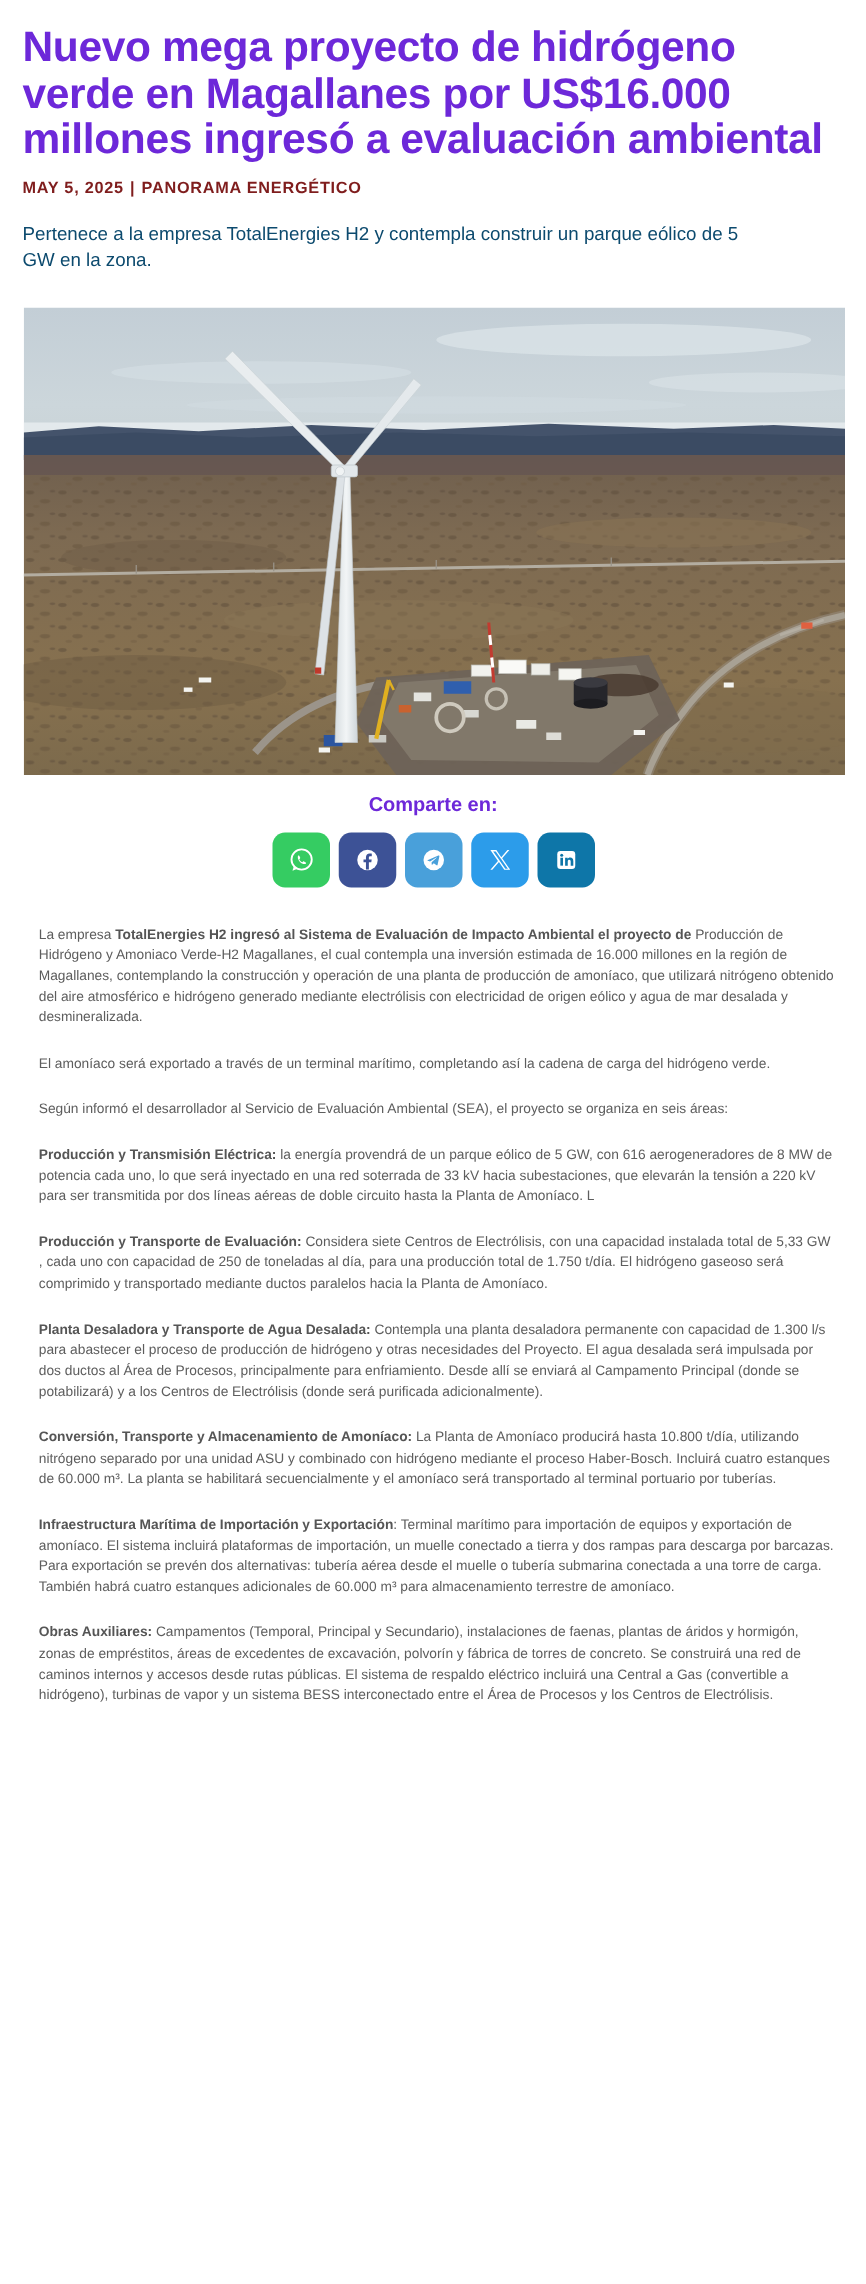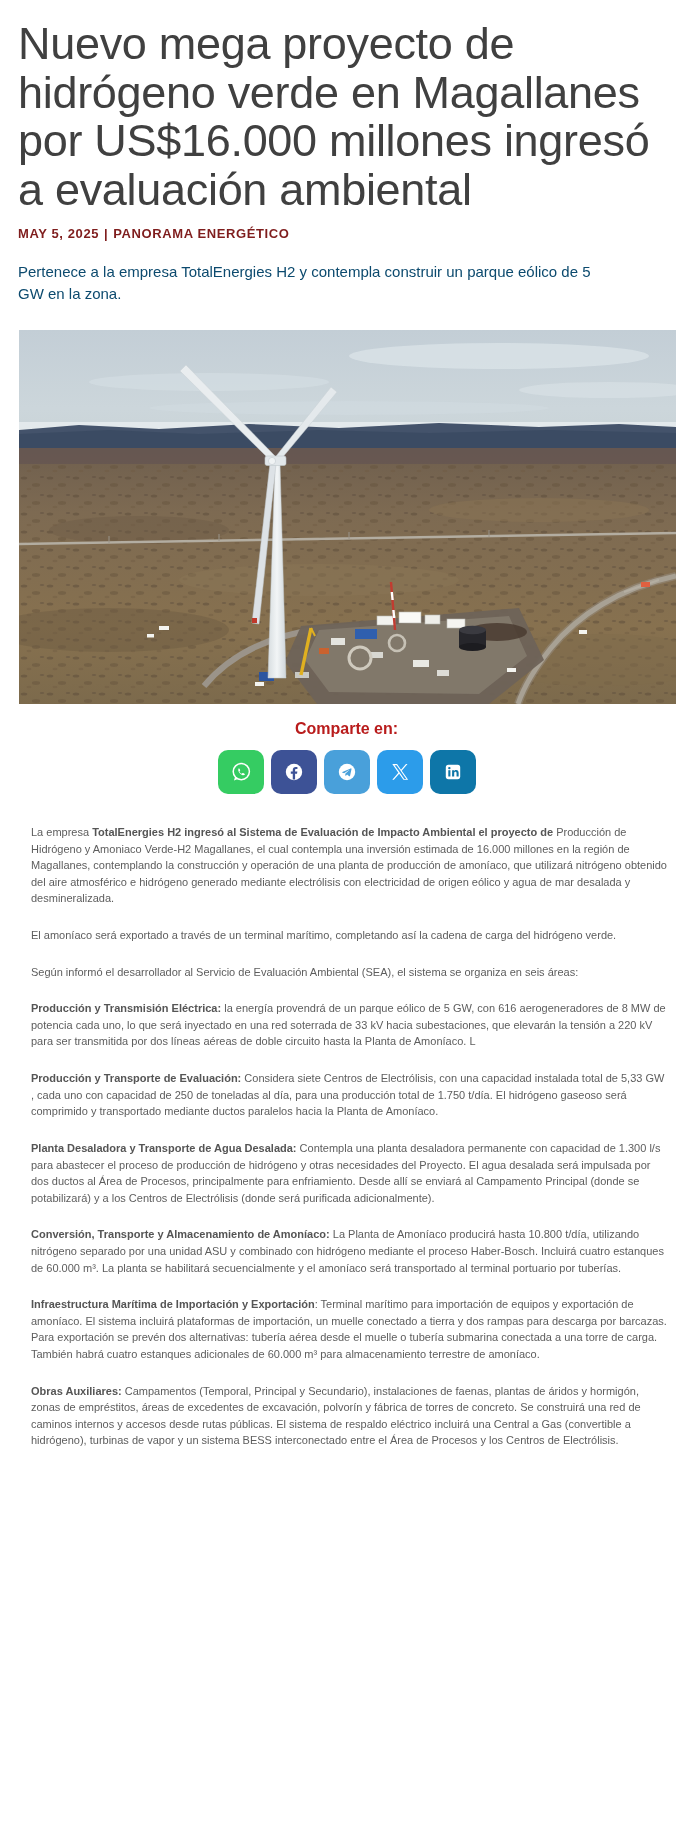--- a/index.html
+++ b/index.html
@@ -5,39 +5,39 @@
   html,body{margin:0;padding:0;background:#ffffff;}
   body{
     width:693px;min-height:1827px;
     font-family:"Liberation Sans",sans-serif;
     -webkit-font-smoothing:antialiased;
   }
   .article{padding:16px 18px 36px 18px;}
 
   h1.headline{
     margin:4px 0 12px 0;
-    font-size:45px;line-height:1.08;font-weight:400;
-    letter-spacing:-0.3px;color:#404040;
+    font-size:34px;line-height:1.08;font-weight:700;
+    letter-spacing:-0.3px;color:#6d28d9;
   }
   .meta-line{
     margin:0 0 20px 0;
     font-size:13px;font-weight:700;letter-spacing:0.6px;
     color:#3fa845;text-transform:uppercase;
   }
   .meta-line .sep{margin:0 5px;}
   .subtitle{
     margin:0 0 26px 0;max-width:588px;
     font-size:15px;line-height:1.42;
     color:#0c4a6e;
   }
   .hero{margin:0 1px 16px 1px;line-height:0;}
   .hero svg{display:block;}
 
   .share-label{
-    text-align:center;font-size:16px;font-weight:700;color:#b91c1c;
+    text-align:center;font-size:16px;font-weight:700;color:#6d28d9;
     margin:10px 0 12px 0;
   }
   .share-row{
     display:flex;justify-content:center;gap:7px;margin:0 0 30px 0;
   }
   .share-btn{
     width:46px;height:44px;border:none;border-radius:10px;
     display:flex;align-items:center;justify-content:center;
     cursor:pointer;padding:0;
   }
@@ -228,21 +228,21 @@
           <circle cx="8.35" cy="8.1" r="1.2" fill="#0e76a8"></circle>
           <path d="M11.1 10.2h2v.9c.3-.55 1.05-1.05 2.05-1.05 1.7 0 2.5 1.05 2.5 2.9v3.55h-2.1v-3.2c0-.95-.35-1.5-1.15-1.5-.75 0-1.2.5-1.2 1.5v3.2h-2.1z" fill="#0e76a8"></path>
         </svg>
       </span>
     </button>
   </div>
 
   <div class="article-body">
       <p><span>La empresa </span><strong>TotalEnergies H2 ingresó al Sistema de Evaluación de Impacto Ambiental el proyecto de </strong><span>Producción de Hidrógeno y Amoniaco Verde-H2 Magallanes, el cual contempla una inversión estimada de 16.000 millones en la región de Magallanes, contemplando la construcción y operación de una planta de producción de amoníaco, que utilizará nitrógeno obtenido del aire atmosférico e hidrógeno generado mediante electrólisis con electricidad de origen eólico y agua de mar desalada y desmineralizada.</span></p>
       <p><span>El amoníaco será exportado a través de un terminal marítimo, completando así la cadena de carga del hidrógeno verde.</span></p>
-      <p><span>Según informó el desarrollador al Servicio de Evaluación Ambiental (SEA), el sistema se organiza en seis áreas:</span></p>
+      <p><span>Según informó el desarrollador al Servicio de Evaluación Ambiental (SEA), el proyecto se organiza en seis áreas:</span></p>
       <p><strong>Producción y Transmisión Eléctrica:</strong><span> la energía provendrá de un parque eólico de 5 GW, con 616 aerogeneradores de 8 MW de potencia cada uno, lo que será inyectado en una red soterrada de 33 kV hacia subestaciones, que elevarán la tensión a 220 kV para ser transmitida por dos líneas aéreas de doble circuito hasta la Planta de Amoníaco. L</span></p>
       <p><strong>Producción y Transporte de Evaluación:</strong><span> Considera siete Centros de Electrólisis, con una capacidad instalada total de 5,33 GW , cada uno con capacidad de 250 de toneladas al  día, para una producción total de 1.750 t/día. El hidrógeno gaseoso será comprimido y transportado mediante ductos paralelos hacia la Planta de Amoníaco.</span></p>
       <p><strong>Planta Desaladora y Transporte de Agua Desalada:</strong><span> Contempla una planta desaladora permanente con capacidad de 1.300 l/s para abastecer el proceso de producción de hidrógeno y otras necesidades del Proyecto. El agua desalada será impulsada por dos ductos al Área de Procesos, principalmente para enfriamiento. Desde allí se enviará al Campamento Principal (donde se potabilizará) y a los Centros de Electrólisis (donde será purificada adicionalmente).</span></p>
       <p><strong>Conversión, Transporte y Almacenamiento de Amoníaco:</strong><span> La Planta de Amoníaco producirá hasta 10.800 t/día, utilizando nitrógeno separado por una unidad ASU y combinado con hidrógeno mediante el proceso Haber-Bosch. Incluirá cuatro estanques de 60.000 m³. La planta se habilitará secuencialmente y el amoníaco será transportado al terminal portuario por tuberías.</span></p>
       <p><strong>Infraestructura Marítima de Importación y Exportación</strong><span>: Terminal marítimo para importación de equipos y exportación de amoníaco. El sistema incluirá plataformas de importación, un muelle conectado a tierra y dos rampas para descarga por barcazas. Para exportación se prevén dos alternativas: tubería aérea desde el muelle o tubería submarina conectada a una torre de carga. También habrá cuatro estanques adicionales de 60.000 m³ para almacenamiento terrestre de amoníaco.</span></p>
       <p><strong>Obras Auxiliares:</strong><span> Campamentos (Temporal, Principal y Secundario), instalaciones de faenas, plantas de áridos y hormigón, zonas de empréstitos, áreas de excedentes de excavación, polvorín y fábrica de torres de concreto. Se construirá una red de caminos internos y accesos desde rutas públicas. El sistema de respaldo eléctrico incluirá una Central a Gas (convertible a hidrógeno), turbinas de vapor y un sistema BESS interconectado entre el Área de Procesos y los Centros de Electrólisis.</span></p>
     </div>
 
 </div>
 

